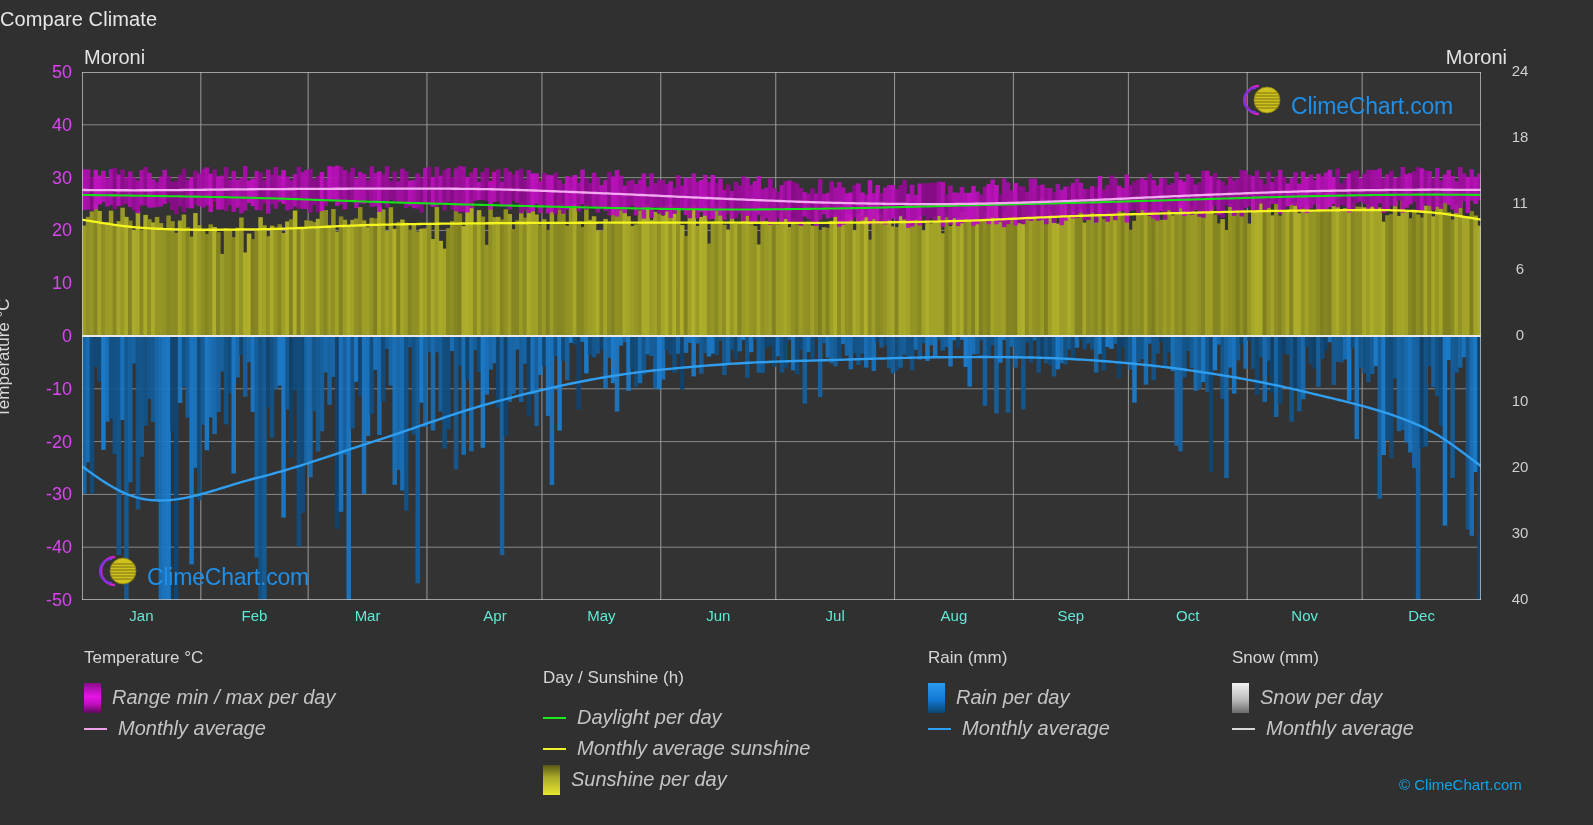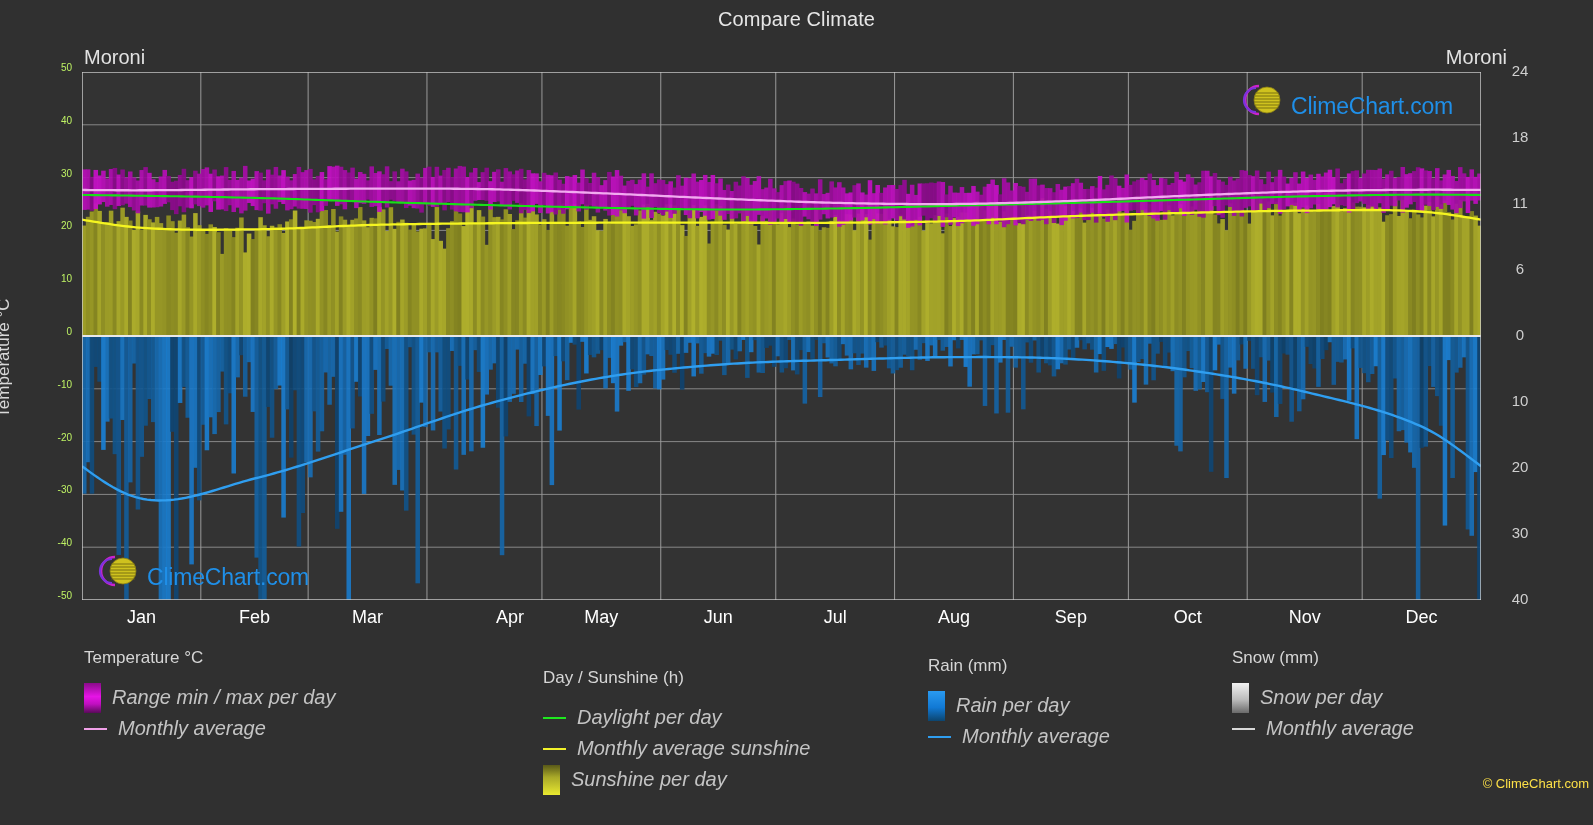--- a/index.html
+++ b/index.html
@@ -19,21 +19,20 @@
     width: 1593px;
     height: 825px;
     background: #303030;
   }
 
   
   .chart-title {
     position: absolute;
     left: 0; top: 8px;
     width: 1593px;
-    text-align: center;
     font-size: 20px;
     color: #e6e6e6;
     letter-spacing: 0.1px;
   }
 
   
   .city-left {
     position: absolute;
     left: 84px; top: 46px;
     font-size: 20px;
@@ -70,38 +69,38 @@
     text-align: center;
     font-size: 17px;
     color: #d9d9d9;
     pointer-events: none;
   }
 
   .ytick-left {
     position: absolute;
     width: 58px;
     text-align: right;
-    font-size: 10px;
-    color: #bef264;
+    font-size: 18px;
+    color: #d946ef;
   }
   .ytick-right {
     position: absolute;
     left: 1500px;
     width: 40px;
     text-align: center;
     font-size: 15px;
     color: #cfcfcf;
   }
   .xtick {
     position: absolute;
     top: 607px;
     width: 90px;
     text-align: center;
-    font-size: 18px;
-    color: #ffffff;
+    font-size: 15px;
+    color: #5eead4;
   }
 
   
   .watermark {
     position: absolute;
     display: flex;
     align-items: flex-end;
     gap: 7px;
     pointer-events: none;
   }
@@ -155,23 +154,23 @@
     width: 23px;
     flex: 0 0 23px;
     display: flex;
     justify-content: flex-start;
   }
   .copyright {
     position: absolute;
     left: 1399px;
     top: 128px;
     width: 190px;
-    text-align: right;
-    font-size: 13px;
-    color: #fde047;
+    text-align: left;
+    font-size: 15px;
+    color: #0ea5e9;
   }
 </style>
 </head>
 <body>
 
 <div id="root">
 
   <div class="chart-title">Compare Climate</div>
 
   <div class="city-left">Moroni</div>
@@ -1355,21 +1354,21 @@
       <div class="ytick-right" style="top: 326px;">0</div>
       <div class="ytick-right" style="top: 392px;">10</div>
       <div class="ytick-right" style="top: 458px;">20</div>
       <div class="ytick-right" style="top: 524px;">30</div>
       <div class="ytick-right" style="top: 590px;">40</div>
     </div>
   <div id="xt-wrap">
       <div class="xtick" style="left: 96.4096px;">Jan</div>
       <div class="xtick" style="left: 209.479px;">Feb</div>
       <div class="xtick" style="left: 322.549px;">Mar</div>
-      <div class="xtick" style="left: 465px;">Apr</div>
+      <div class="xtick" style="left: 450px;">Apr</div>
       <div class="xtick" style="left: 556.355px;">May</div>
       <div class="xtick" style="left: 673.258px;">Jun</div>
       <div class="xtick" style="left: 790.16px;">Jul</div>
       <div class="xtick" style="left: 908.979px;">Aug</div>
       <div class="xtick" style="left: 1025.88px;">Sep</div>
       <div class="xtick" style="left: 1142.78px;">Oct</div>
       <div class="xtick" style="left: 1259.69px;">Nov</div>
       <div class="xtick" style="left: 1376.59px;">Dec</div>
     </div>
 
@@ -1442,21 +1441,21 @@
             </div>
             <span class="legend-label">Monthly average sunshine</span>
           </div>
           <div class="legend-row">
             <div class="swatch-box" style="background: linear-gradient(rgb(88, 88, 24) 0%, rgb(168, 168, 40) 40%, rgb(232, 232, 48) 100%);"></div>
             <span class="legend-label">Sunshine per day</span>
           </div>
         </div>
     </div>
 
-    <div class="legend-col" id="legend-rain" style="left:928px;margin-top:8px;">
+    <div class="legend-col" id="legend-rain" style="left:928px;">
       <div class="legend-head">Rain (mm)</div>
       <div class="legend-items">
           <div class="legend-row">
             <div class="swatch-box" style="background: linear-gradient(rgb(42, 154, 240) 0%, rgb(17, 121, 212) 55%, rgb(12, 69, 111) 100%);"></div>
             <span class="legend-label">Rain per day</span>
           </div>
           <div class="legend-row">
             <div class="sw-wrap">
               <div class="swatch-line" style="border-top-color: rgb(47, 158, 240);"></div>
             </div>

